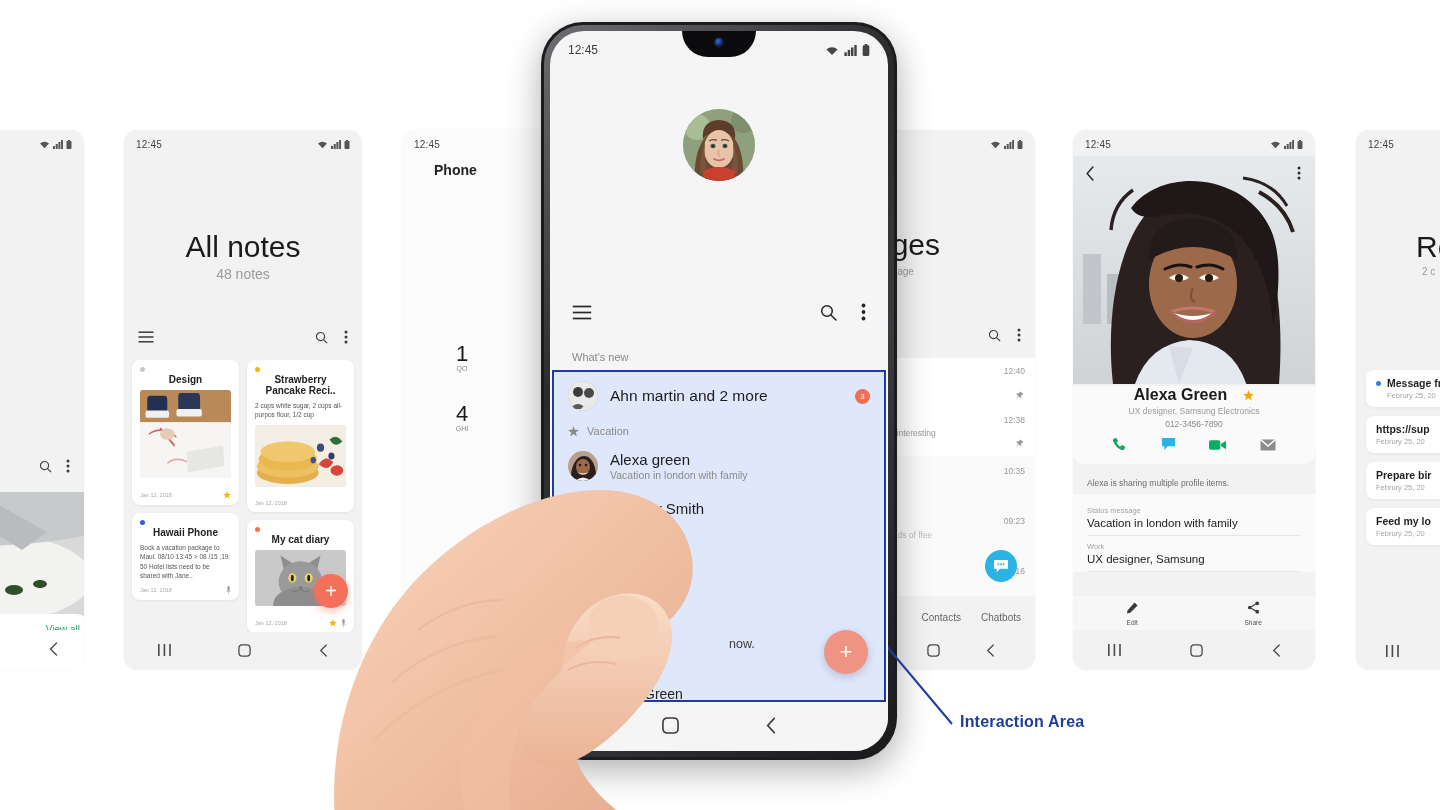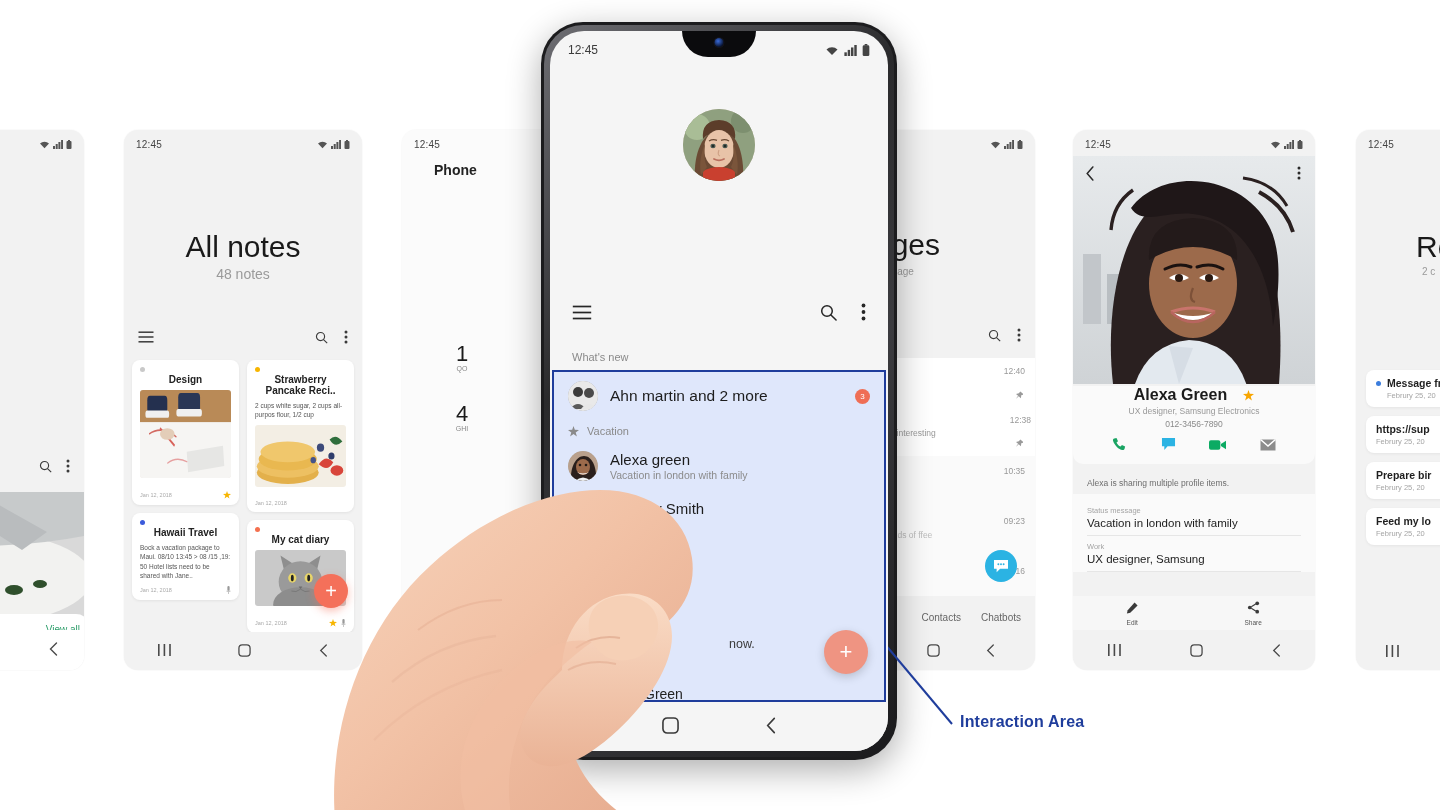--- a/index.html
+++ b/index.html
@@ -327,21 +327,21 @@
               <span class="mi">
                 <svg width="8" height="8" viewBox="0 0 10 10">
                     <path d="M5 0 6.2 3.5 10 3.6 7 5.9 8.1 9.5 5 7.3 1.9 9.5 3 5.9 0 3.6 3.8 3.5Z" fill="#f7b500"></path>
                   </svg>
               </span>
             </div>
           </div>
 
           <div class="ncard">
             <span class="dot" style="background:#3b5bdb;"></span>
-            <h4>Hawaii Travel</h4>
+            <h4>Hawaii Phone</h4>
             <p>Bock a vacation  package to Maui. 08/10 13:45 &gt; 08 /15 ,19: 50 Hotel lists need to be shared with Jane..</p>
             <div class="meta">
               <span>Jan 12, 2018</span>
               <span class="mi">
                 <svg width="5" height="8" viewBox="0 0 6 10">
                     <rect x="1.6" y="0" width="2.8" height="6" rx="1.4" fill="#999"></rect>
                     <path d="M0.6 6 h4.8 v1 h-4.8z" fill="#999"></path>
                     <rect x="2.7" y="7" width="0.7" height="3" fill="#999"></rect>
                   </svg>
               </span>
@@ -494,21 +494,21 @@
           <span style="position:absolute; right:12px; top:28px;">
             <svg width="8" height="9" viewBox="0 0 10 10">
                 <path d="M3 0 L9 0 L7 3 L9 6 L1 6 L3 3 Z" fill="#9a9a9a" transform="rotate(40 5 5)"></path>
                 <line x1="2" y1="8" x2="5" y2="5" stroke="#9a9a9a" stroke-width="1"></line>
               </svg>
           </span>
         </div>
         <div style="position:relative; height:46px; background:#fff; padding:4px 10px;">
           <div style="font-size:11px; font-weight:700; color:#222;">yant</div>
           <div style="font-size:8.5px; color:#999; margin-top:2px;">s the most interesting</div>
-          <span style="position:absolute; right:4px; top:5px; font-size:8.5px; color:#999;">12:38</span>
+          <span style="position:absolute; right:10px; top:5px; font-size:8.5px; color:#999;">12:38</span>
           <span style="position:absolute; right:12px; top:24px;">
             <svg width="8" height="9" viewBox="0 0 10 10">
                 <path d="M3 0 L9 0 L7 3 L9 6 L1 6 L3 3 Z" fill="#9a9a9a" transform="rotate(40 5 5)"></path>
                 <line x1="2" y1="8" x2="5" y2="5" stroke="#9a9a9a" stroke-width="1"></line>
               </svg>
           </span>
         </div>
         <div style="position:relative; height:56px; background:#fafafa; padding:8px 10px;">
           <span style="position:absolute; right:10px; top:10px; font-size:8.5px; color:#999;">10:35</span>
         </div>

